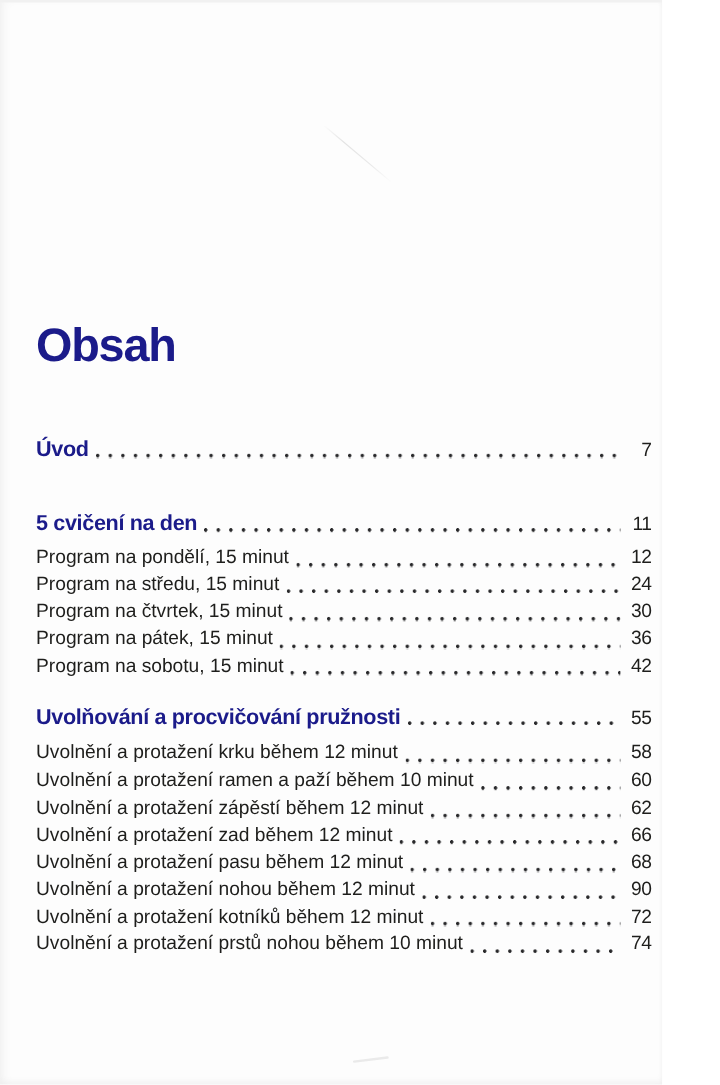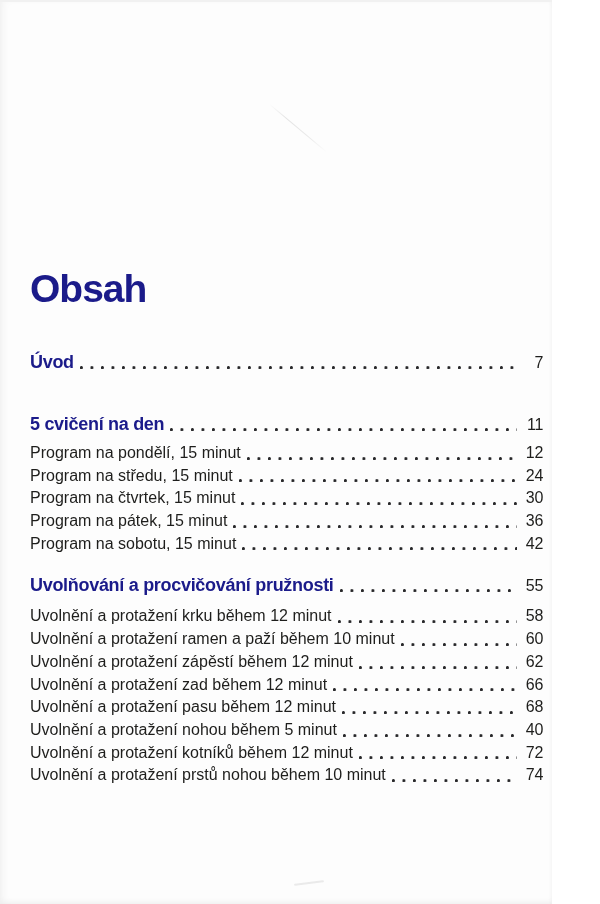--- a/index.html
+++ b/index.html
@@ -49,21 +49,21 @@
     white-space: nowrap;
   }
   .entry-row {
     height: 22.7px;
     line-height: 22.7px;
     font-size: 16px;
     font-weight: normal;
     color: var(--ink);
     white-space: nowrap;
   }
-  .sec-0 { margin-top: 40px; justify-content: center; }
+  .sec-0 { margin-top: 52px; justify-content: center; }
   .sec-1 { margin-top: 38px; }
   .sec-2 { margin-top: 18px; }
   .sec-entries-1 { margin-top: 6px; justify-content: space-between; }
   .sec-entries-2 { margin-top: 8px; }
   .label { white-space: nowrap; }
   .leader {
     flex: 1 1 auto;
     align-self: flex-end;
     height: 4px;
     margin: 0 2px 4px 6px;
@@ -168,23 +168,23 @@
         <span class="label">Uvolnění a protažení zad během 12 minut</span>
         <span class="leader"></span>
         <span class="pagenum">66</span>
       </div>
       <div class="row entry-row">
         <span class="label">Uvolnění a protažení pasu během 12 minut</span>
         <span class="leader"></span>
         <span class="pagenum">68</span>
       </div>
       <div class="row entry-row">
-        <span class="label">Uvolnění a protažení nohou během 5 minut</span>
+        <span class="label">Uvolnění a protažení nohou během 12 minut</span>
         <span class="leader"></span>
-        <span class="pagenum">40</span>
+        <span class="pagenum">90</span>
       </div>
       <div class="row entry-row">
         <span class="label">Uvolnění a protažení kotníků během 12 minut</span>
         <span class="leader"></span>
         <span class="pagenum">72</span>
       </div>
       <div class="row entry-row">
         <span class="label">Uvolnění a protažení prstů nohou během 10 minut</span>
         <span class="leader"></span>
         <span class="pagenum">74</span>

